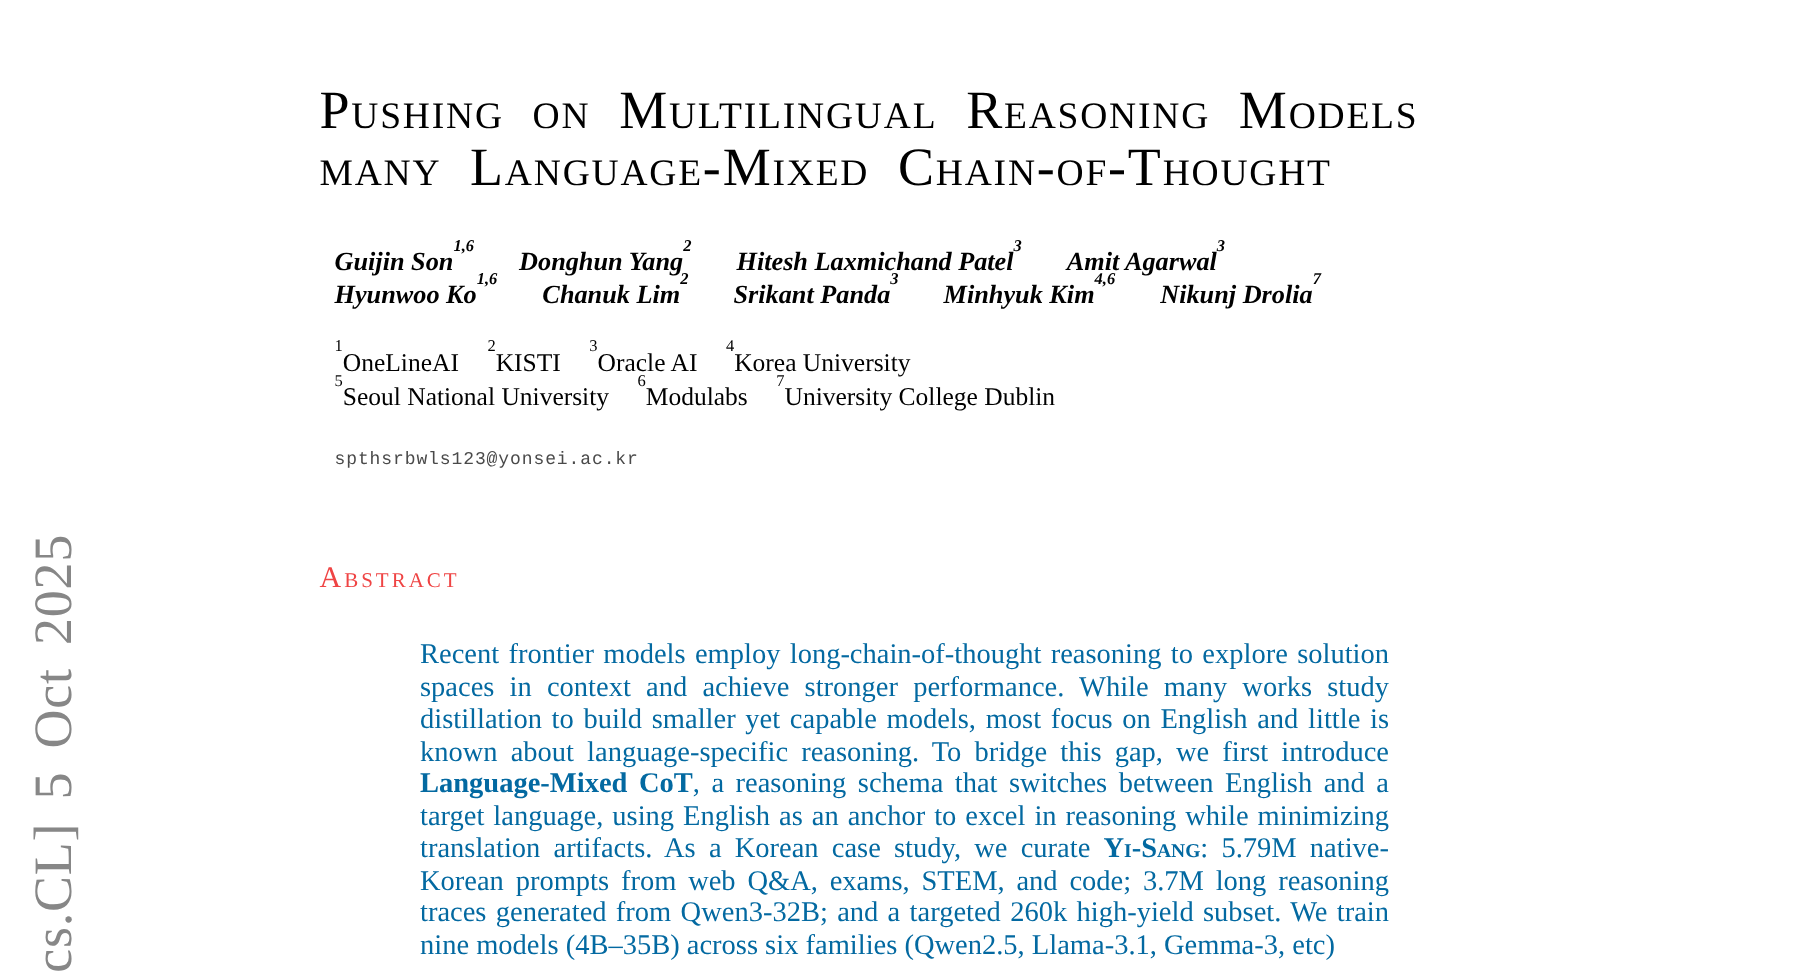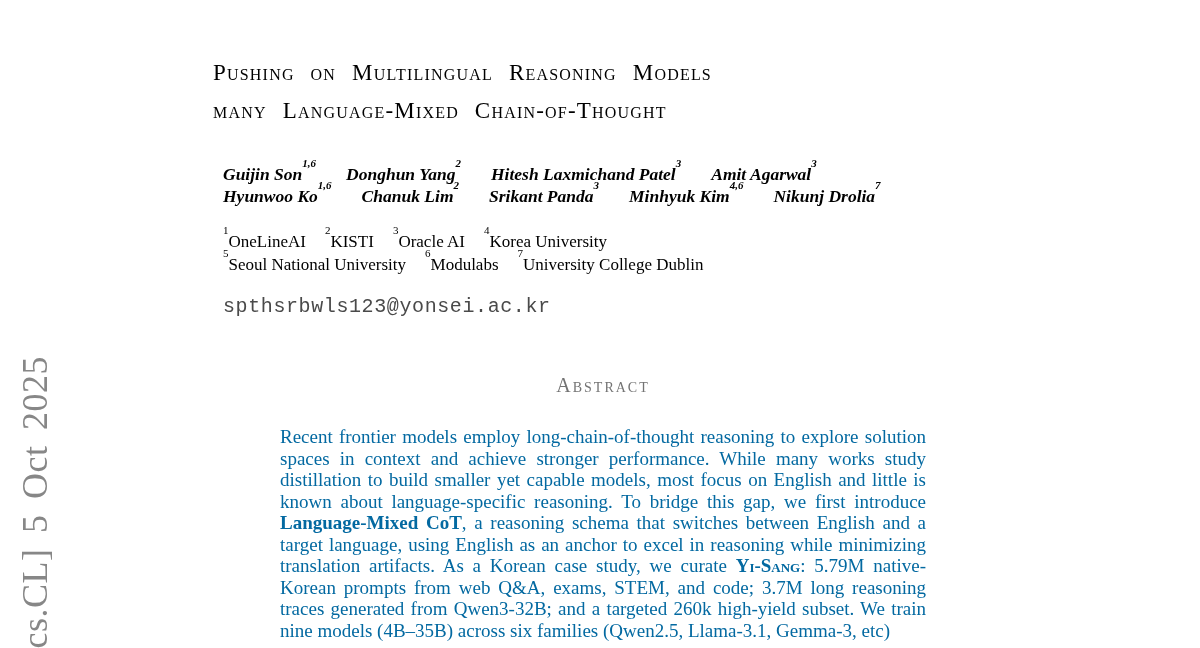--- a/index.html
+++ b/index.html
@@ -27,21 +27,21 @@
   }
 
   .content {
     position: absolute;
     left: 213px; top: 54px;
     width: 780px;
   }
 
   .title {
     margin: 0;
-    font-size: 23px;
+    font-size: 36px;
     line-height: 38px;
     font-weight: normal;
     font-variant: small-caps;
     letter-spacing: 1.2px;
     word-spacing: 9px;
     color: #000;
   }
 
   .authors { margin: 33px 0 0 10px; }
   .author-line {
@@ -67,34 +67,34 @@
   .affil-line {
     font-size: 17px;
     line-height: 23px;
     white-space: nowrap;
   }
   .affil { margin-right: 19px; }
 
   .email {
     margin: 21px 0 0 10px;
     font-family: "Liberation Mono", monospace;
-    font-size: 20px;
+    font-size: 12px;
     line-height: 19px;
     letter-spacing: 0.6px;
     color: #4a4a4a;
   }
 
   .abstract-heading {
     margin-top: 59px;
-    text-align: center;
+    text-align: left;
     font-variant: small-caps;
     font-size: 20px;
     line-height: 20px;
     letter-spacing: 2px;
-    color: #737373;
+    color: #ef4444;
   }
 
   .abstract-text {
     margin: 31px auto 0 auto;
     width: 646px;
     text-align: justify;
     font-size: 19px;
     line-height: 21.5px;
     color: #0369a1;
   }

